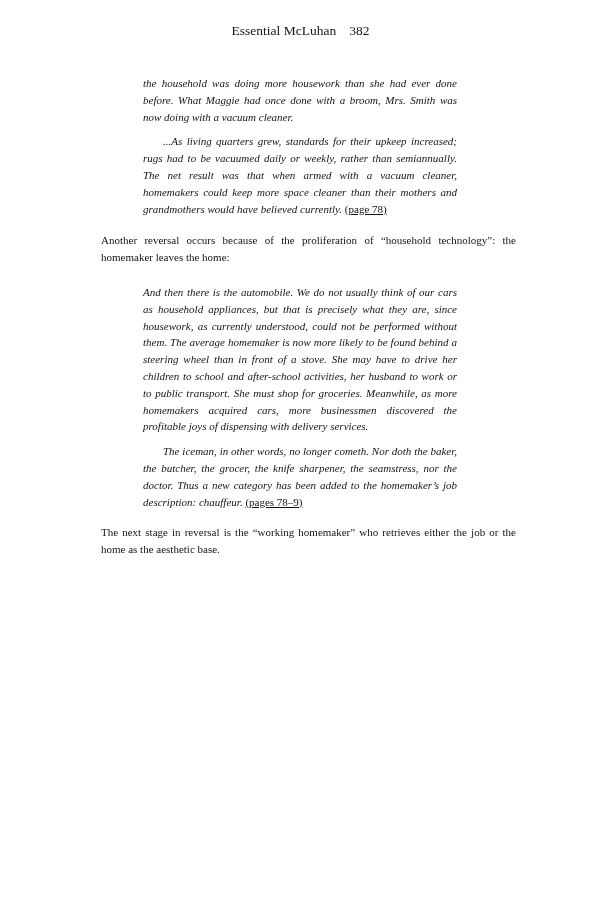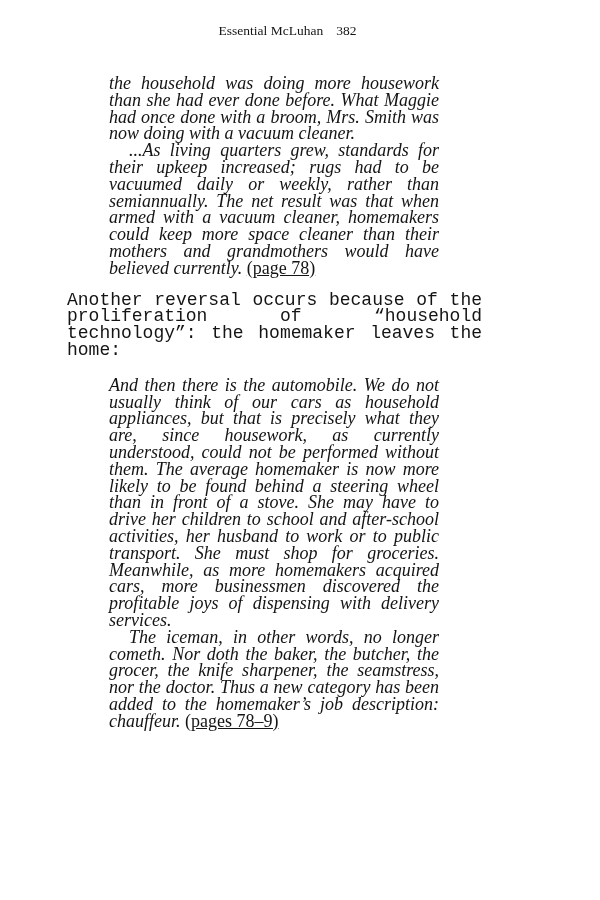--- a/index.html
+++ b/index.html
@@ -12,34 +12,34 @@
     background: #ffffff;
     font-family: "Liberation Serif", "DejaVu Serif", serif;
     color: #141414;
     overflow: hidden;
   }
   .page {
     position: relative;
     width: 600px;
     height: 900px;
     box-sizing: border-box;
-    padding: 22px 92px 0 67px; 
+    padding: 22px 92px 0 93px; 
   }
   .header {
     text-align: center;
     font-size: 13.5px;
     line-height: 17px;
     white-space: nowrap;
   }
   .header .pagenum {
     margin-left: 13px;
   }
   p {
-    margin: 0;
-    font-size: 18px;
+    margin: 8px;
+    font-size: 11px;
     line-height: 16.8px;
     text-align: justify;
   }
   .body-par {
     width: 415px;
   }
   .bq {
     margin-left: 42px;
     width: 330px;
     font-style: italic;
@@ -50,21 +50,21 @@
   .indent {
     text-indent: 20px;
   }
   .roman {
     font-style: normal;
     text-decoration: underline;
   }
   .uline {
   }
   .mt-quote1 { margin-top: 36px; }
-  .mt-body1  { margin-top: 15px; font-family: Liberation Mono, monospace; }
+  .mt-body1  { margin-top: 15px; }
   .mt-quote2 { margin-top: 18px; }
   .mt-body2  { margin-top: 14px; }
 </style>
 </head>
 <body>
 
 <div class="page">
 
   <div class="header">
     <span>Essential McLuhan</span><span class="pagenum">382</span>
@@ -77,14 +77,15 @@
   </div>
 
   <p class="body-par mt-body1">Another reversal occurs because of the proliferation of “household technology”: the homemaker leaves the home:</p>
 
   <div class="bq mt-quote2">
     <p>And then there is the automobile. We do not usually think of our cars as household appliances, but that is precisely what they are, since housework, as currently understood, could not be performed without them. The average homemaker is now more likely to be found behind a steering wheel than in front of a stove. She may have to drive her children to school and after-school activities, her husband to work or to public transport. She must shop for groceries. Meanwhile, as more homemakers acquired cars, more businessmen discovered the profitable joys of dispensing with delivery services.</p>
     <p class="indent"><span>The iceman, in other words, no longer cometh. Nor doth the baker, the butcher, the grocer, the knife sharpener, the seamstress, nor the doctor. Thus a new category has been added to the homemaker’s job description: </span><span class="uline">chauffeur</span><span>.</span>
       <span class="roman">(pages 78–9)</span></p>
   </div>
 
+  <p class="body-par mt-body2">The next stage in reversal is the “working homemaker” who retrieves either the job or the home as the aesthetic base.</p>
 
 </div>
 
 </body></html>

